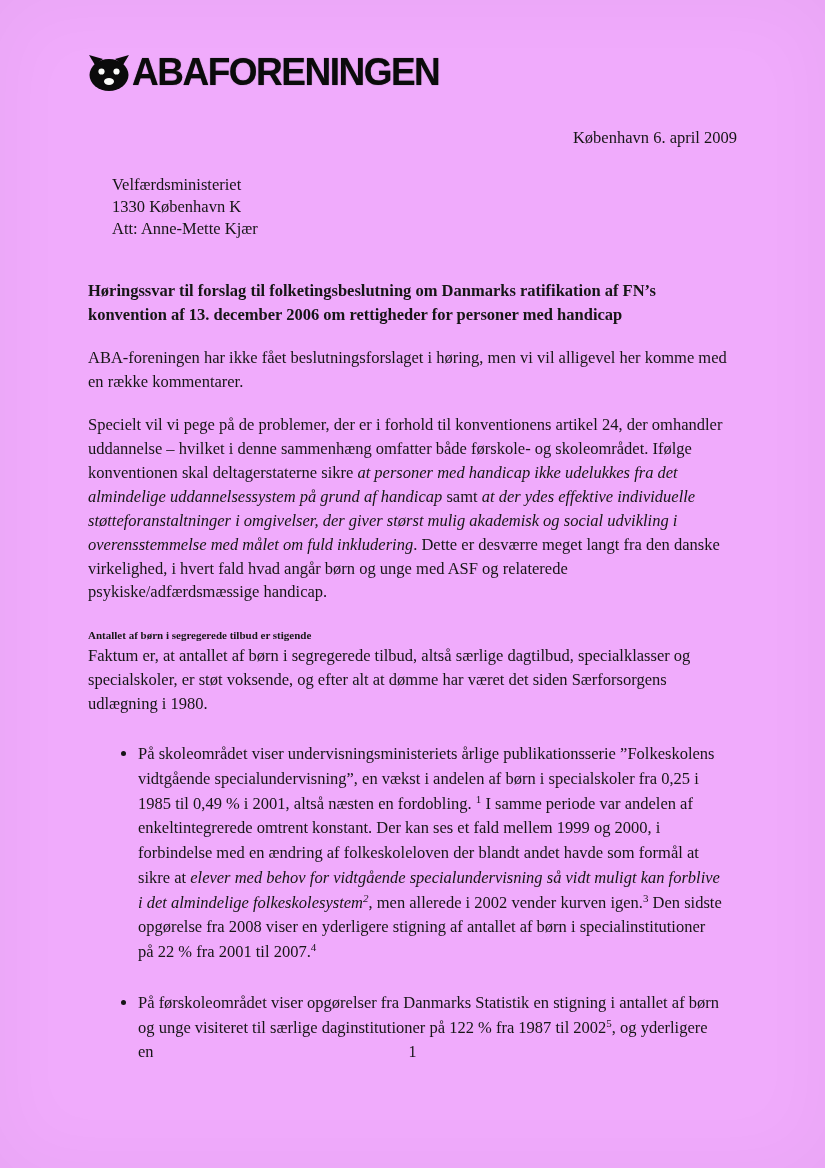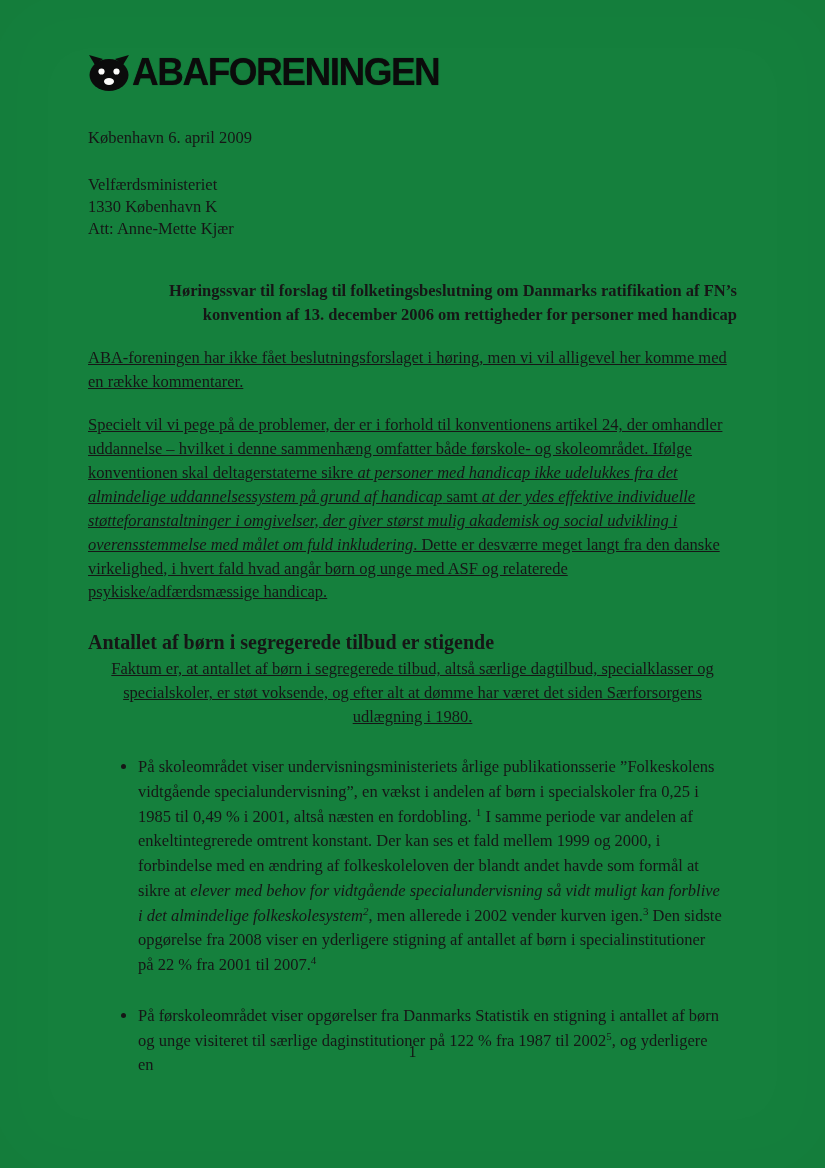--- a/index.html
+++ b/index.html
@@ -1,20 +1,20 @@
 <!DOCTYPE html>
 <html><head>
 <meta charset="utf-8">
 <style>
   html, body { margin: 0; padding: 0; background: #e9e9e7; }
   .page {
     width: 825px;
     height: 1168px;
     margin: 0 auto;
-    background: #15803d;
+    background: #f0abfc;
     position: relative;
     font-family: "Liberation Serif", serif;
     color: #161616;
     box-shadow: inset 0 0 80px rgba(0,0,0,0.035);
     overflow: hidden;
   }
   .content {
     position: absolute;
     left: 88px;
     right: 88px;
@@ -29,48 +29,48 @@
   .logo-text {
     font-family: "Liberation Sans", sans-serif;
     font-weight: 700;
     font-size: 37px;
     letter-spacing: -1.5px;
     color: #0b0b0b;
     text-shadow: 0 0 1px rgba(0,0,0,0.55);
     transform: scaleY(1.04);
   }
   .date-line {
+    text-align: right;
     font-size: 16.5px;
     margin-bottom: 26px;
   }
   .recipient {
     font-size: 16.5px;
     line-height: 1.32;
     margin-bottom: 40px;
+    margin-left: 24px;
   }
   .subject {
     font-size: 16.5px;
     font-weight: 700;
     line-height: 1.42;
     margin: 0 0 20px 0;
-    text-align: right;
   }
   p.para {
     font-size: 16.5px;
     line-height: 1.45;
     margin: 0 0 19px 0;
-    text-decoration: underline;
   }
   h2.section-heading {
-    font-size: 20px;
+    font-size: 11px;
     font-weight: 700;
     margin: 24px 0 0 0;
     line-height: 1.45;
   }
-  p.after-heading { margin-top: 0; text-align: center; }
+  p.after-heading { margin-top: 0; }
   ul.bullets {
     margin: 26px 0 0 0;
     padding-left: 50px;
   }
   ul.bullets li {
     font-size: 16.5px;
     line-height: 1.5;
     margin-bottom: 26px;
     padding-right: 14px;
   }

